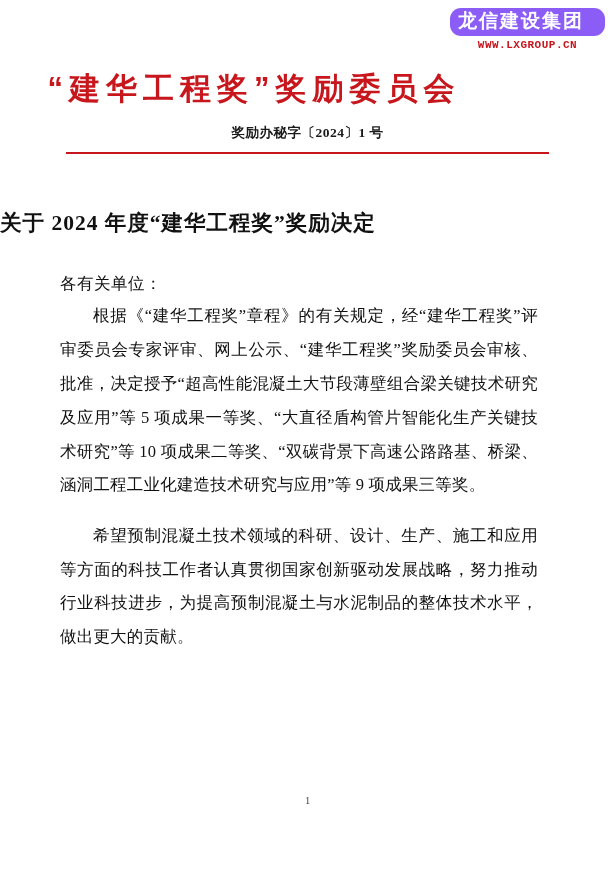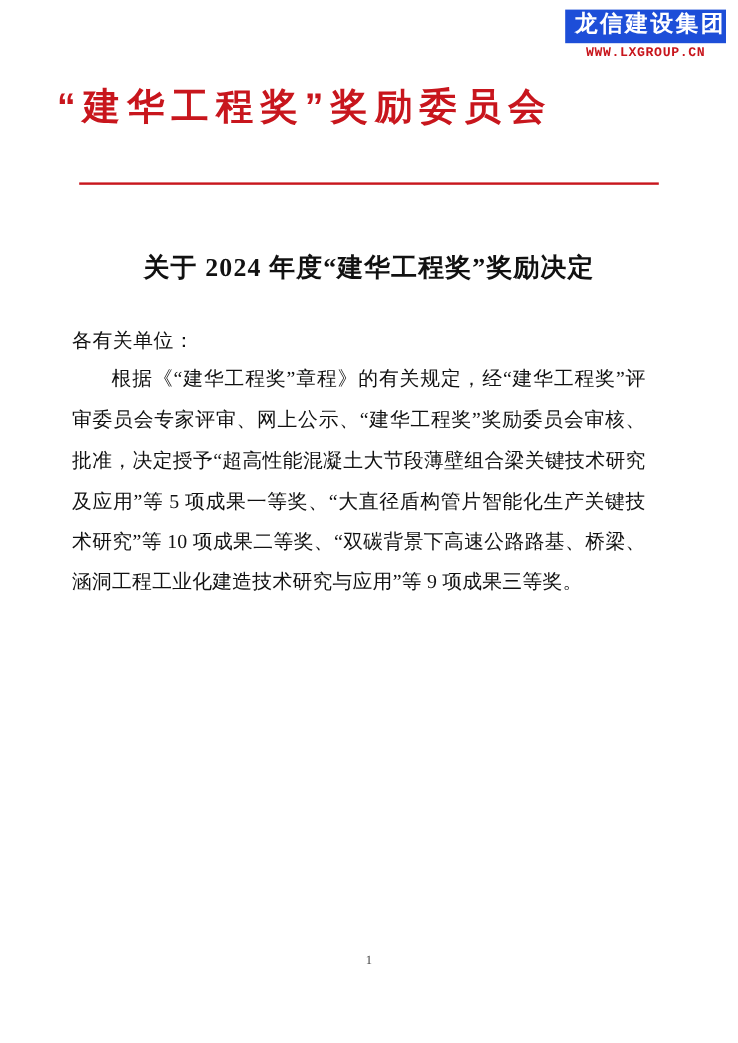--- a/index.html
+++ b/index.html
@@ -21,28 +21,29 @@
   
   .watermark {
     position: absolute;
     top: 8px;
     right: 10px;
     text-align: center;
     user-select: none;
   }
   .watermark .wm-title {
     display: inline-block;
-    background: #1d4ed8;
+    background: #8b5cf6;
     color: #ffffff;
     font-family: "Liberation Sans", "DejaVu Sans", sans-serif;
     font-weight: bold;
     font-size: 19px;
     letter-spacing: 2px;
-    padding: 3px 0 4px 8px;
+    padding: 3px 21px 4px 8px;
     line-height: 1.1;
+    border-radius: 11px;
   }
   .watermark .wm-url {
     margin-top: 3px;
     color: #c8161d;
     font-family: Liberation Mono, monospace;
     font-size: 11px;
     letter-spacing: 0.5px;
     font-weight: bold;
   }
   
@@ -76,21 +77,21 @@
     left: 66px;
     width: 483px;
     height: 2px;
     background: #c8161d;
   }
   .doc-title {
     position: absolute;
     top: 208px;
     left: 0;
     width: 615px;
-    text-align: center;
+    text-align: left;
     font-size: 21.5px;
     font-weight: bold;
     color: #111;
     letter-spacing: 1px;
   }
   .body-area {
     position: absolute;
     top: 268px;
     left: 60px;
     width: 478px;
@@ -134,25 +135,27 @@
 
 <div class="page">
 
   <div class="watermark">
     <div class="wm-title">龙信建设集团</div>
     <div class="wm-url">WWW.LXGROUP.CN</div>
   </div>
 
   <div class="masthead">“建华工程奖”奖励委员会</div>
 
+  <div class="doc-number">奖励办秘字〔2024〕1 号</div>
 
   <div class="red-rule"></div>
 
   <div class="doc-title">关于 2024 年度“建华工程奖”奖励决定</div>
 
   <div class="body-area">
     <div class="salutation">各有关单位：</div>
     <p class="para">根据《“建华工程奖”章程》的有关规定，经“建华工程奖”评审委员会专家评审、网上公示、“建华工程奖”奖励委员会审核、批准，决定授予“超高性能混凝土大节段薄壁组合梁关键技术研究及应用”等 5 项成果一等奖、“大直径盾构管片智能化生产关键技术研究”等 10 项成果二等奖、“双碳背景下高速公路路基、桥梁、涵洞工程工业化建造技术研究与应用”等 9 项成果三等奖。</p>
+    <p class="para">希望预制混凝土技术领域的科研、设计、生产、施工和应用等方面的科技工作者认真贯彻国家创新驱动发展战略，努力推动行业科技进步，为提高预制混凝土与水泥制品的整体技术水平，做出更大的贡献。</p>
   </div>
 
   <div class="page-number">1</div>
 
 </div>
 
 </body></html>

